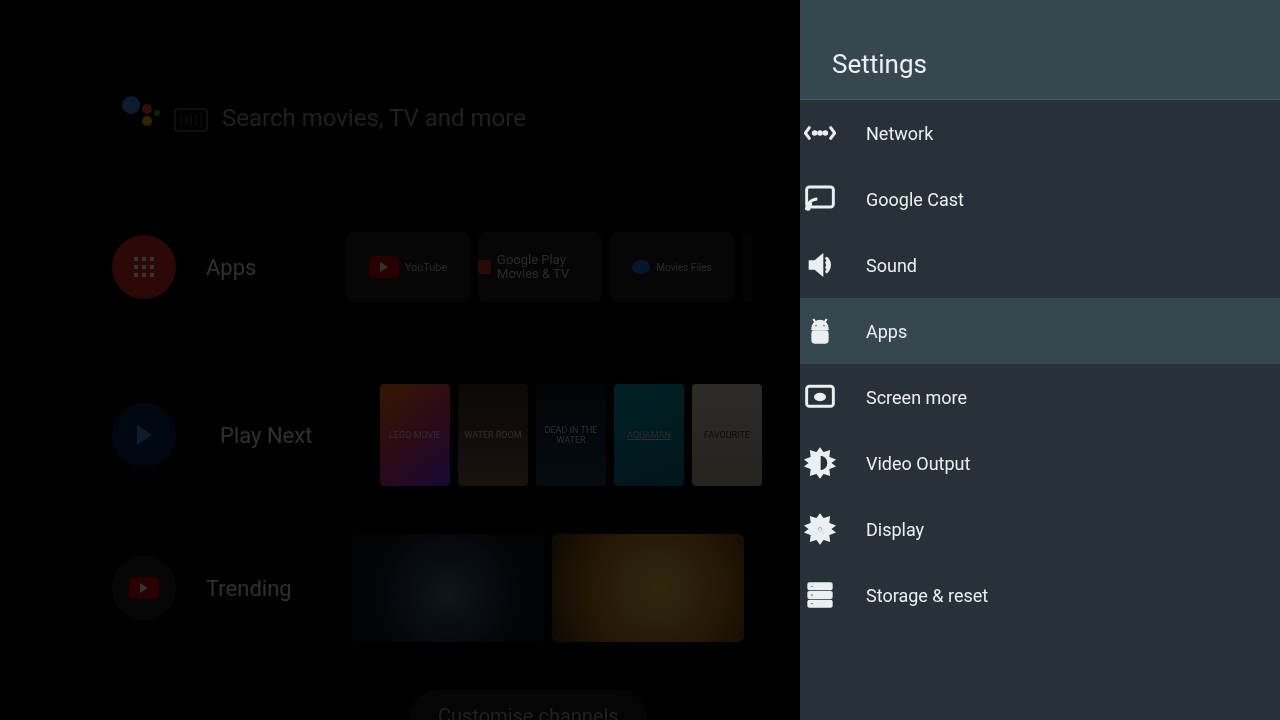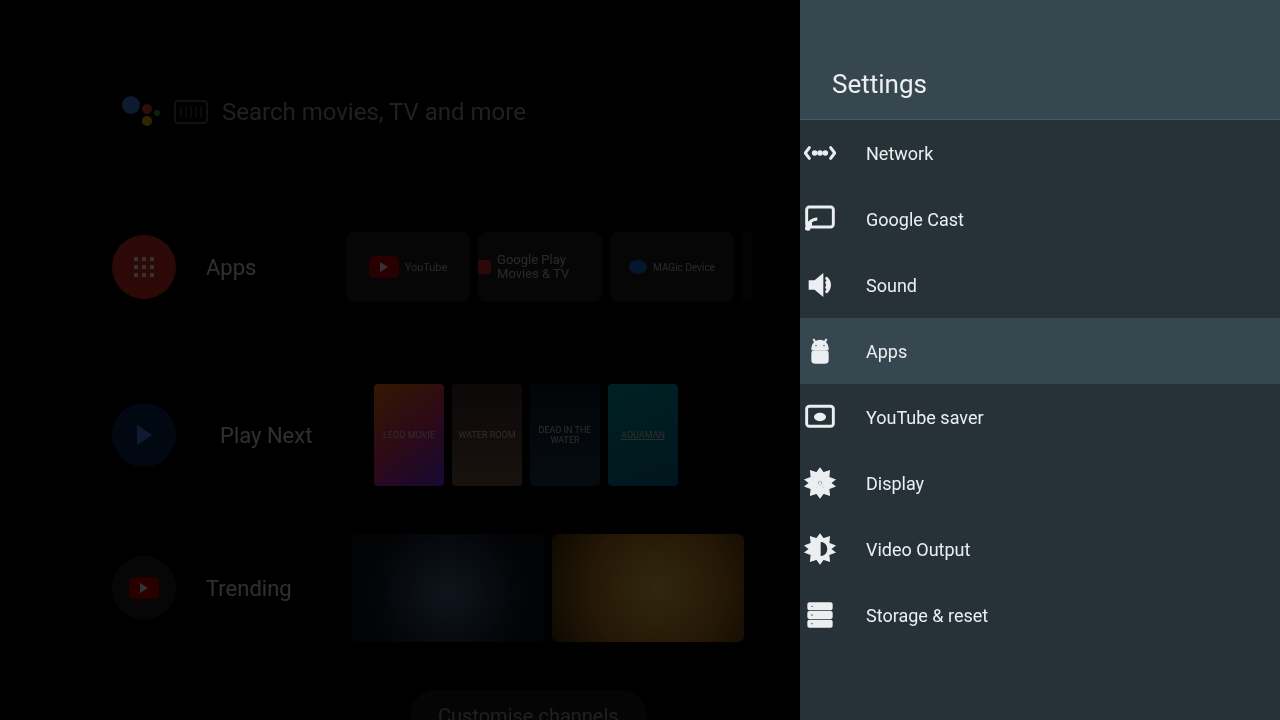--- a/index.html
+++ b/index.html
@@ -3,21 +3,21 @@
 <meta charset="utf-8">
 <style>
   * { margin: 0; padding: 0; box-sizing: border-box; }
   html, body { width: 1280px; height: 720px; overflow: hidden; font-family: Roboto, "Segoe UI", Arial, sans-serif; background: #000; }
   .stage { position: relative; width: 1280px; height: 720px; background: #000; }
 
   
   .home { position: absolute; inset: 0; background: #000; }
   .dim-overlay { position: absolute; inset: 0; background: rgba(0,0,0,0.8); z-index: 5; pointer-events: none; }
 
-  .search-row { position: absolute; left: 120px; top: 92px; display: flex; align-items: center; gap: 14px; }
+  .search-row { position: absolute; left: 120px; top: 92px; display: flex; align-items: flex-end; gap: 14px; }
   .assistant-logo { position: relative; width: 40px; height: 40px; }
   .assistant-logo .d { position: absolute; border-radius: 50%; }
   .assistant-logo .d.blue   { width: 18px; height: 18px; background: #4285f4; left: 2px;  top: 4px; }
   .assistant-logo .d.red    { width: 10px; height: 10px; background: #ea4335; left: 22px; top: 12px; }
   .assistant-logo .d.yellow { width: 10px; height: 10px; background: #fbbc05; left: 22px; top: 24px; }
   .assistant-logo .d.green  { width: 6px;  height: 6px;  background: #34a853; left: 34px; top: 18px; }
   .keyboard-chip { width: 34px; height: 24px; border: 2px solid #555; border-radius: 4px; position: relative; }
   .keyboard-chip::before { content:""; position:absolute; left:4px; right:4px; top:4px; bottom:4px; background: repeating-linear-gradient(to right,#555 0 2px,transparent 2px 5px); opacity:.6; }
   .search-placeholder { font-size: 24px; color: #9aa0a6; }
 
@@ -56,21 +56,21 @@
   .ic-play   { background:#082b55; }
   .ic-trend  { background:#222; }
   .grid9 { width:24px; height:24px; background:
       radial-gradient(#fff 2.2px, transparent 2.3px) 0 0/8px 8px; }
   .tri-play { width:0;height:0;border-left:15px solid #4285f4;border-top:10px solid transparent;border-bottom:10px solid transparent; }
   .yt-rect { width:30px; height:22px; background:#cc0000; border-radius:5px; display:flex;align-items:center;justify-content:center;}
   .yt-rect::after { content:"";width:0;height:0;border-left:8px solid #fff;border-top:5px solid transparent;border-bottom:5px solid transparent;}
 
   
   .panel { position: absolute; right: 0; top: 0; width: 480px; height: 720px; background: #263238; z-index: 10; display:flex; flex-direction:column; color:#eceff1; }
-  .panel-header { height: 120px; background: #37474f; display:flex; align-items:flex-end; padding: 0 0 20px 32px; border-bottom:1px solid #455a64; }
+  .panel-header { height: 100px; background: #37474f; display:flex; align-items:flex-end; padding: 0 0 20px 32px; border-bottom:1px solid #455a64; }
   .panel-title { font-size: 26px; font-weight:400; }
   .panel-scroll { flex:1; overflow:hidden; }
   .section-label { color:#4db6ac; font-size:15px; padding: 14px 0 8px 32px; }
   .setting-item { height:66px; display:flex; align-items:center; gap:26px; font-size:18px; cursor:default; }
   .setting-item.focused { background:#37474f; }
   .setting-icon { width:40px; height:40px; display:flex; align-items:center; justify-content:center; flex:0 0 40px; }
   .setting-icon svg { width:32px; height:32px; fill:#eceff1; stroke:#eceff1; }
 
 </style>
 </head>
@@ -100,36 +100,37 @@
         <div class="app-tile">
           <span class="yt-rect"></span>
           <span>YouTube</span>
         </div>
         <div class="app-tile">
           <span class="mini" style="background:#d93025"></span>
           <span style="font-size:13px;line-height:1.1">Google Play Movies &amp; TV</span>
         </div>
         <div class="app-tile">
           <span class="mini" style="background:#1a73e8;border-radius:50%"></span>
-          <span style="font-size:10px">MAGic Device</span>
+          <span style="font-size:10px">Movies Files</span>
         </div>
         <div class="app-tile" style="width:10px;background:#181818"></div>
       </div>
     </div>
 
     <div class="row row-playnext">
       <div class="icon-circle ic-play">
           <div class="tri-play"></div>
         </div>
       <div class="row-label">Play Next</div>
-      <div class="tiles" style="">
+      <div class="tiles" style="margin-left:6px">
         <div class="poster p1">LEGO MOVIE</div>
         <div class="poster p2">WATER ROOM</div>
         <div class="poster p3">DEAD IN THE WATER</div>
         <div class="poster p4">AQUAMAN</div>
+        <div class="poster p5">FAVOURITE</div>
       </div>
     </div>
 
     <div class="row row-trending">
       <div class="icon-circle ic-trend">
           <div class="yt-rect"></div>
         </div>
       <div class="row-label">Trending</div>
       <div class="tiles" style="margin-left:6px">
         <div class="big-card t1"></div>
@@ -179,37 +180,37 @@
               </svg>
             </div>
             <div>Apps</div>
           </div>
           <div class="setting-item">
             <div class="setting-icon">
               <svg viewBox="0 0 24 24">
                 <use href="#ic-screensaver"></use>
               </svg>
             </div>
-            <div>YouTube saver</div>
+            <div>Screen more</div>
+          </div>
+          <div class="setting-item">
+            <div class="setting-icon">
+              <svg viewBox="0 0 24 24">
+                <use href="#ic-bright"></use>
+              </svg>
+            </div>
+            <div>Video Output</div>
           </div>
           <div class="setting-item">
             <div class="setting-icon">
               <svg viewBox="0 0 24 24">
                 <use href="#ic-brightauto"></use>
               </svg>
             </div>
             <div>Display</div>
-          </div>
-          <div class="setting-item">
-            <div class="setting-icon">
-              <svg viewBox="0 0 24 24">
-                <use href="#ic-bright"></use>
-              </svg>
-            </div>
-            <div>Video Output</div>
           </div>
           <div class="setting-item">
             <div class="setting-icon">
               <svg viewBox="0 0 24 24">
                 <use href="#ic-storage"></use>
               </svg>
             </div>
             <div>Storage &amp; reset</div>
           </div>
         </div>

